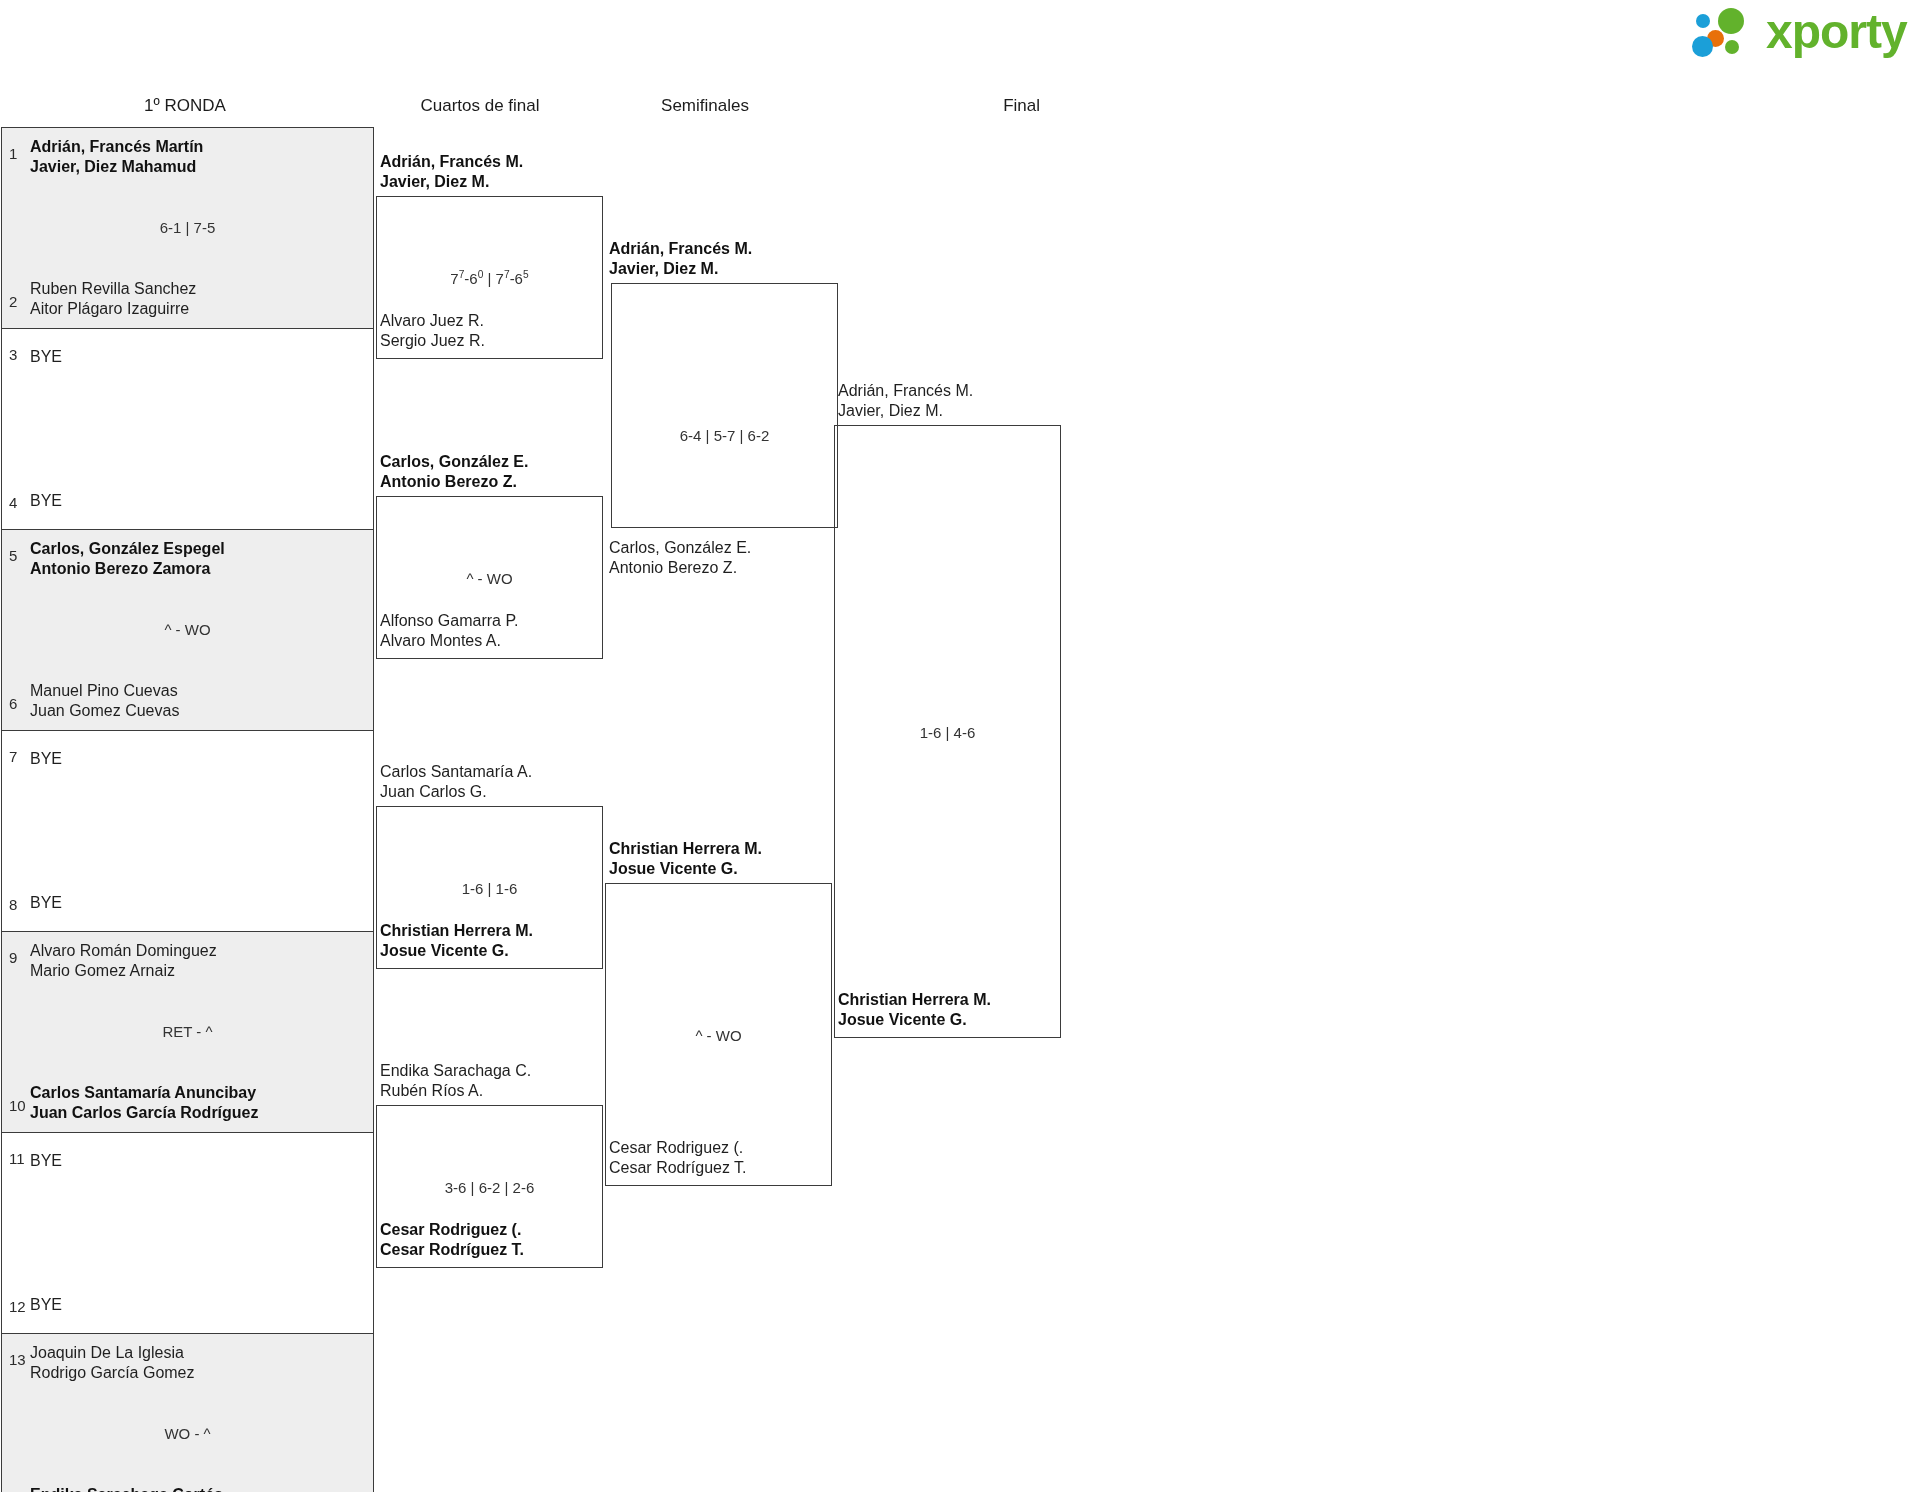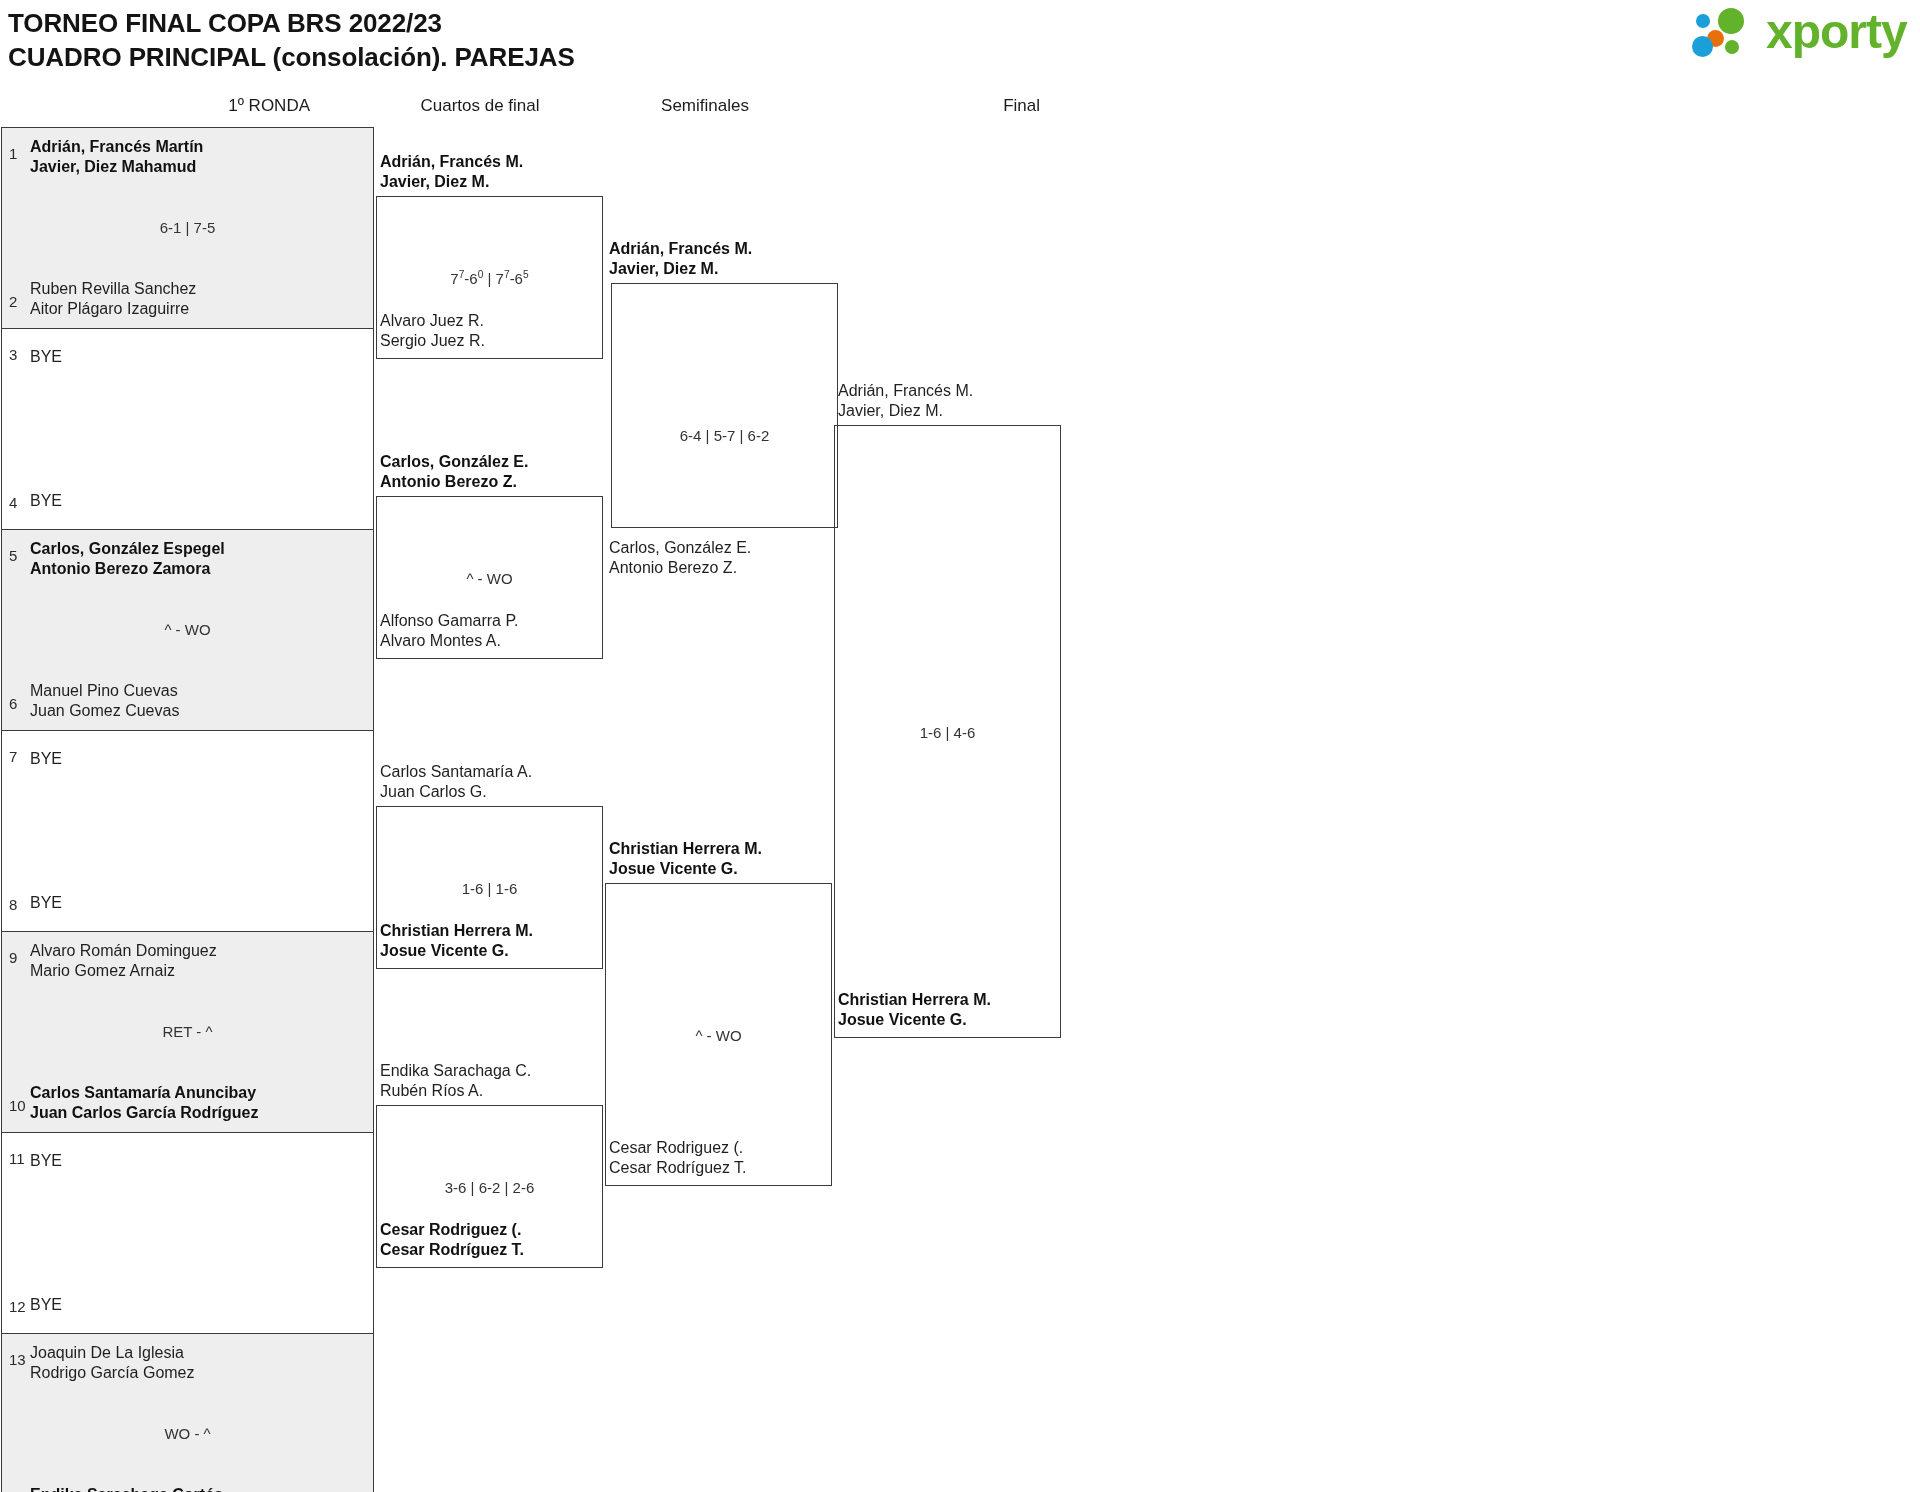--- a/index.html
+++ b/index.html
@@ -95,37 +95,33 @@
   .team.win { font-weight: 700; color: #111; }
   .team .ln { display: block; }
 
   sup { font-size: 0.68em; vertical-align: super; line-height: 0; }
 </style>
 </head>
 <body>
 
 <div id="root">
 
-  <div class="title-block">
-    <div class="title-line">TORNEO FINAL COPA BRS 2022/23</div>
-    <div class="title-line">CUADRO PRINCIPAL (consolación). PAREJAS</div>
-  </div>
 
   <div class="logo">
     <div class="logo-dots">
       <div class="dot" style="left:28px;  top:2px;  width:26px; height:26px; background:#62b22c;"></div>
       <div class="dot" style="left:6px;   top:8px;  width:14px; height:14px; background:#1b9fd8;"></div>
       <div class="dot" style="left:17px;  top:24px; width:17px; height:17px; background:#e8700a;"></div>
       <div class="dot" style="left:2px;   top:30px; width:21px; height:21px; background:#1b9fd8;"></div>
       <div class="dot" style="left:35px;  top:34px; width:14px; height:14px; background:#62b22c;"></div>
     </div>
     <div class="logo-word">xporty</div>
   </div>
 
-  <div class="round-head" style="left:60px;  width:250px;text-align:right;">1º RONDA</div>
+  <div class="round-head" style="left:60px;  width:250px;">1º RONDA</div>
   <div class="round-head" style="left:355px; width:250px;">Cuartos de final</div>
   <div class="round-head" style="left:590px; width:230px;text-align:center;">Semifinales</div>
   <div class="round-head" style="left:840px; width:200px;text-align:right;">Final</div>
 
   <div class="r1-col" id="r1col">
       <div class="r1-match played" style="position: relative;">
         <div class="r1-slot slotA">
           <span class="r1-seed">1</span>
           <div class="r1-names win">Adrián, Francés Martín<br>Javier, Diez Mahamud</div>
         </div>

